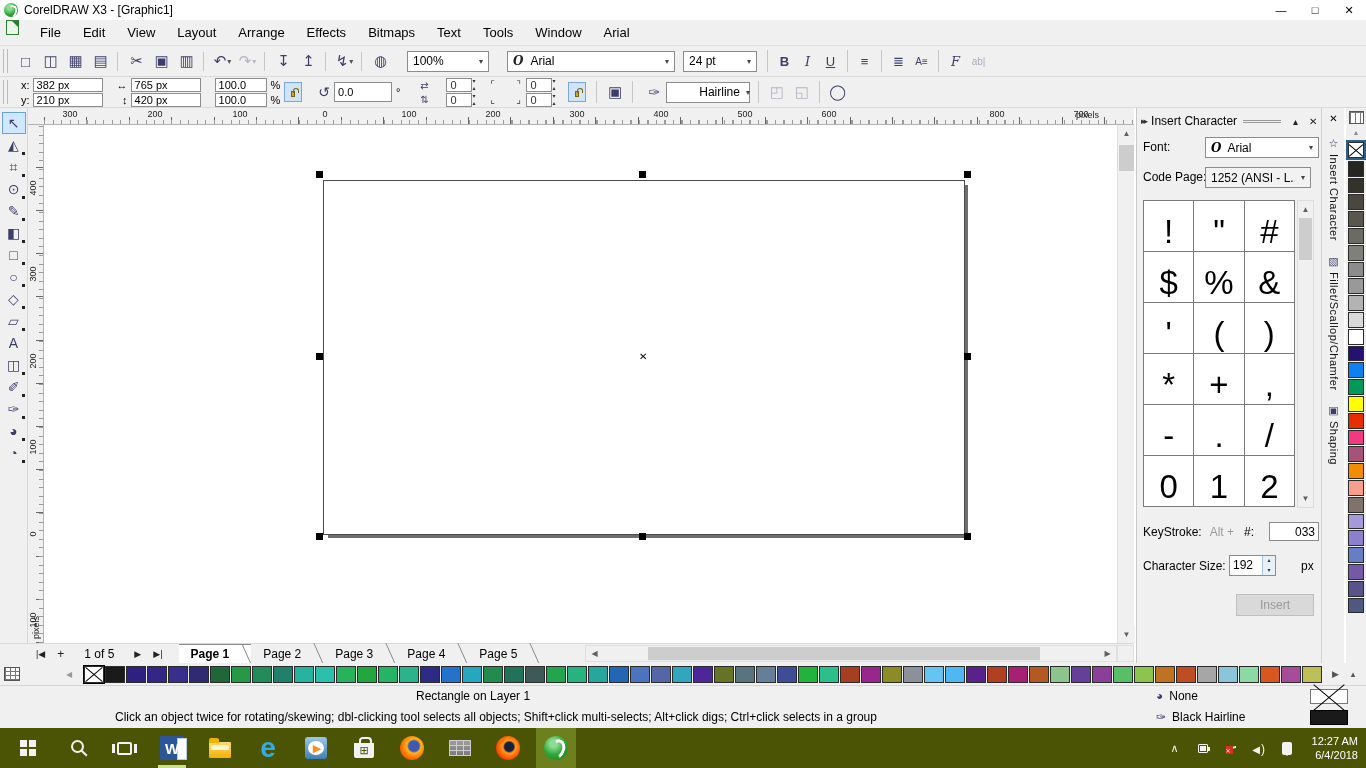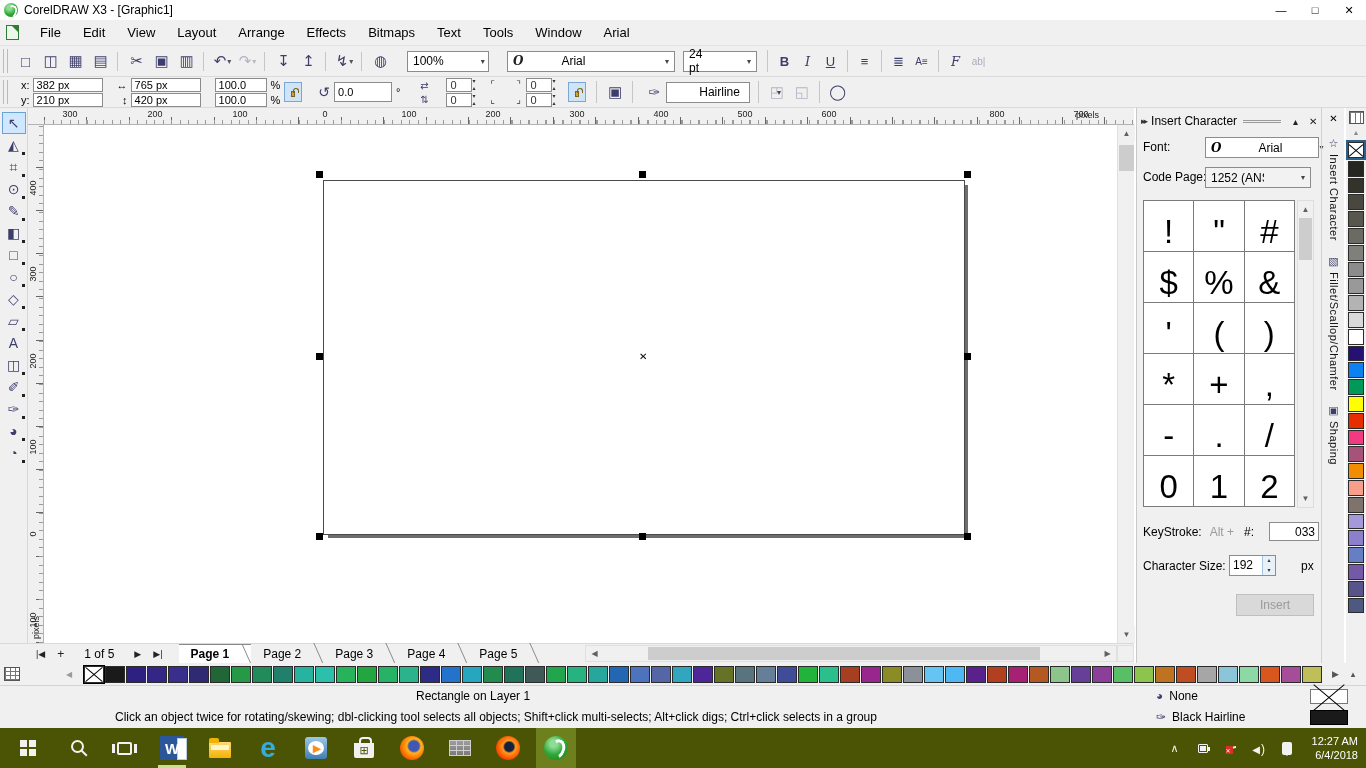--- a/index.html
+++ b/index.html
@@ -9,37 +9,37 @@
 
   
   .titlebar{position:absolute;left:0;top:0;width:1366px;height:20px;background:#fff;display:flex;align-items:center;padding-left:4px;}
   .corel-ball{width:14px;height:14px;border-radius:50%;background:radial-gradient(circle at 38% 32%,#8fdc96 0 18%,#2ea836 55%,#157a1f 100%);position:relative;margin-right:6px;}
   .corel-ball::after{content:'';position:absolute;left:3px;top:2px;width:6px;height:9px;border:2px solid #fff;border-left-color:transparent;border-bottom-color:transparent;border-radius:50%;transform:rotate(18deg);}
   .t-title{font-size:12px;}
   .winbtns{margin-left:auto;display:flex;height:20px;}
   .winbtn{width:34px;height:20px;display:flex;align-items:center;justify-content:center;font-size:11px;background:#fff;border:none;color:#000;}
 
   
-  .menubar{position:absolute;left:0;top:20px;width:1366px;height:26px;background:#f0f0f0;border-bottom:1px solid #e3e3e3;display:flex;align-items:center;}
+  .menubar{position:absolute;left:0;top:20px;width:1366px;height:26px;background:#f0f0f0;border-bottom:1px solid #e3e3e3;display:flex;align-items:flex-start;}
   .doc-icon{width:13px;height:15px;background:#eaf7ea;border:1px solid #2e7d32;margin:0 10px 0 6px;position:relative;}
   .doc-icon::after{content:'';position:absolute;right:-1px;top:-1px;border:4px solid #2e7d32;border-left-color:transparent;border-bottom-color:transparent;}
   .menuitem{padding:0 11px;height:24px;display:flex;align-items:center;font-size:13px;background:transparent;border:none;}
 
   
   .toolbar{position:absolute;left:0;width:1366px;background:#f0f0f0;border-bottom:1px solid #dadada;display:flex;align-items:center;}
   .toolbar.std{top:46px;height:31px;}
   .toolbar.prop{top:77px;height:31px;font-size:11px;}
   .grip{width:5px;height:24px;border-left:1px solid #bbb;border-right:1px solid #bbb;margin:0 5px 0 3px;}
   .tbtn{width:25px;height:25px;display:flex;align-items:center;justify-content:center;background:transparent;border:none;font-size:15px;color:#3d3d6b;position:relative;}
   .tbtn span{pointer-events:none;}
   .tbtn.sep{margin-left:11px;}
   .tbtn.sep::before{content:'';position:absolute;left:-7px;top:3px;bottom:3px;width:1px;background:#c6c6c6;}
   .tbtn.dropdown::after{content:"▾";font-size:8px;color:#555;margin-left:1px;}
   .tbtn.disabled{opacity:.35;}
-  .combo{background:#fff;border:1px solid #8c8c8c;height:21px;display:flex;align-items:center;padding:0 5px;font-size:12px;gap:31px;}
+  .combo{background:#fff;border:1px solid #8c8c8c;height:21px;display:flex;align-items:center;padding:0 5px;font-size:12px;}
   .combo .arr{margin-left:auto;font-size:8px;color:#444;padding-left:6px;}
   .zoom-combo{width:82px;margin-left:14px;}
   .font-combo{width:168px;margin-left:18px;}
   .font-combo .ficon{font-family:"DejaVu Serif",serif;font-style:italic;font-weight:bold;margin-right:7px;color:#222;}
   .size-combo{width:74px;margin-left:8px;}
   .fmtbtn{width:23px;height:23px;border:none;background:transparent;font-size:13px;color:#3d3d6b;display:flex;align-items:center;justify-content:center;}
   .fmtbtn.b{font-weight:bold;}.fmtbtn.i{font-style:italic;font-family:"DejaVu Serif",serif;}.fmtbtn.u span{text-decoration:underline;}
   .fmtbtn.disabled{opacity:.4;}
   .vline{width:1px;height:22px;background:#c6c6c6;margin:0 5px;}
 

